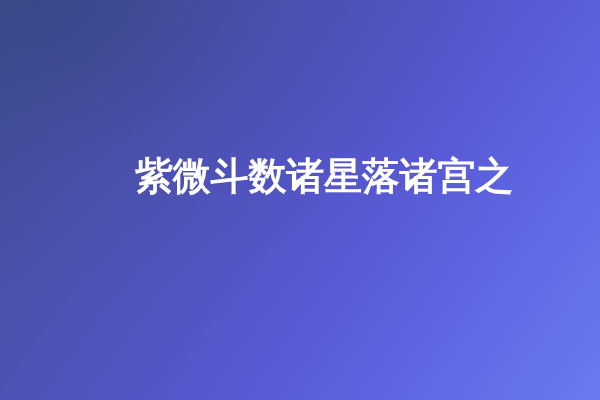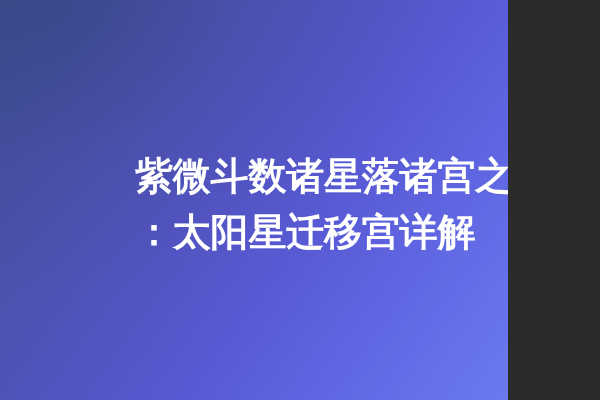--- a/index.html
+++ b/index.html
@@ -5,21 +5,21 @@
 <style>
   html, body {
     margin: 0;
     padding: 0;
     background: #2b2b2b;
   }
 
   
   .card {
     position: relative;
-    width: 508px;
+    width: 600px;
     height: 400px;
     overflow: hidden;
     font-family: "DejaVu Sans", "Liberation Sans", sans-serif;
     
     background-color: #5458c8;
     background-image: linear-gradient(
       126deg,
       #3f4f92 0%,
       #464f9f 14%,
       #4c52ae 28%,
@@ -65,16 +65,15 @@
     text-rendering: geometricPrecision;
   }
 </style>
 </head>
 <body>
 
 <div class="card">
 
   <div class="title-block">
     <span class="title-line">紫微斗数诸星落诸宫之</span>
-    <span class="title-line">：太阳星迁移宫详解</span>
   </div>
 
 </div>
 
 </body></html>

